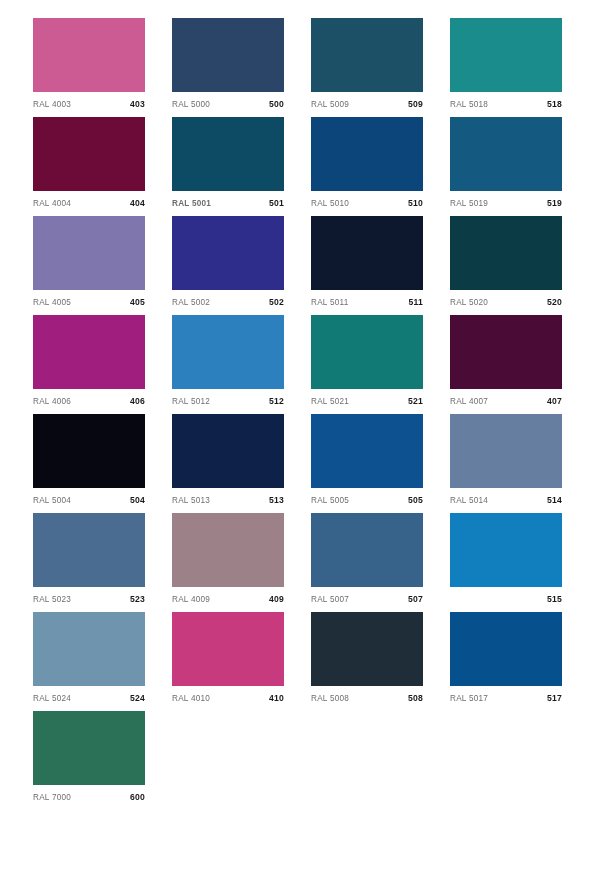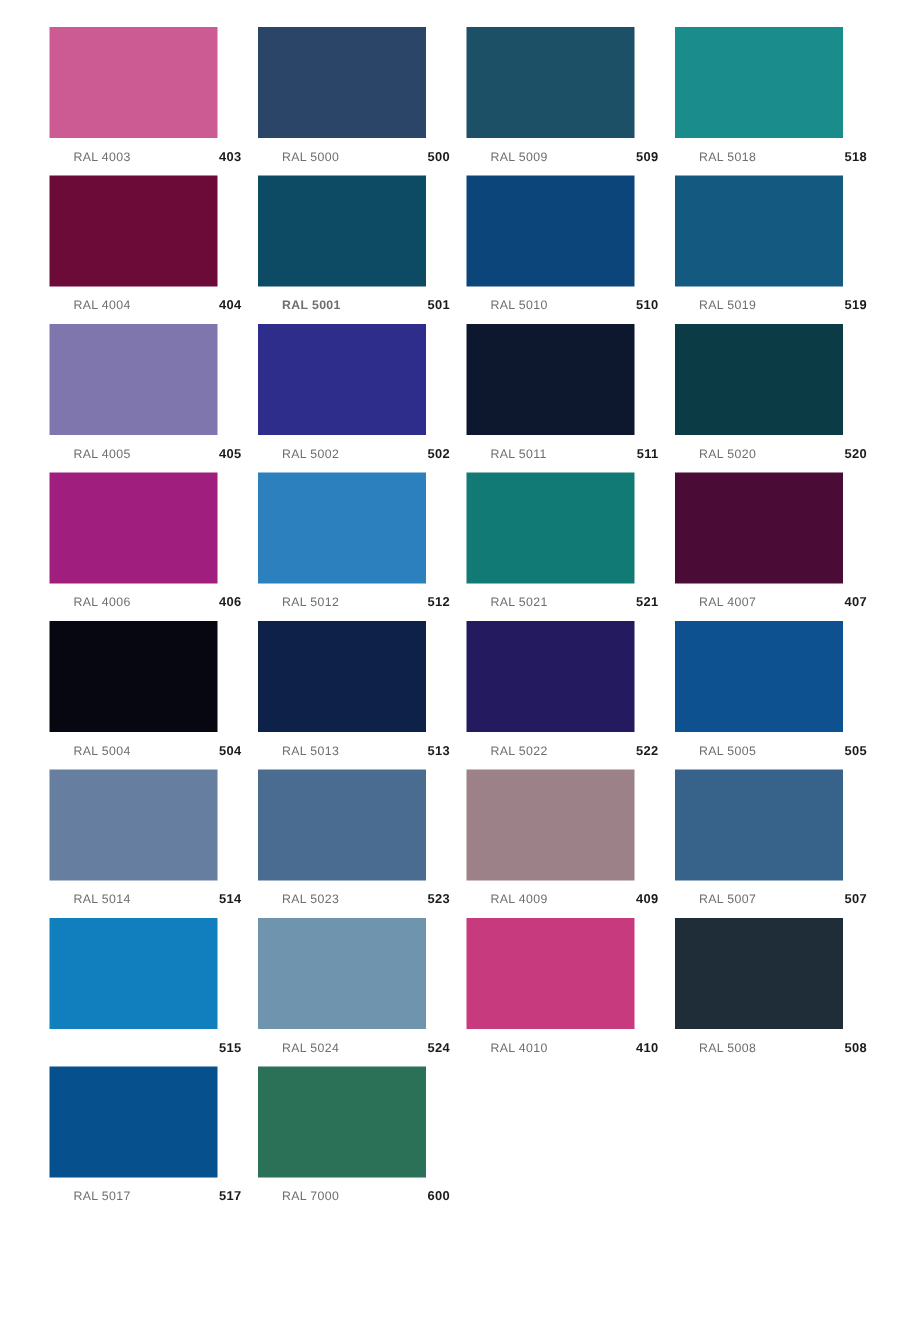--- a/index.html
+++ b/index.html
@@ -34,21 +34,21 @@
     height: 74px;
     position: relative;
   }
   .swatch-chip {
     width: 112px;
     height: 74px;
     display: block;
   }
   .swatch-caption {
     position: absolute;
-    left: 16px;
+    left: 0;
     top: 78px;
     width: 112px;
     height: 16px;
     display: flex;
     align-items: center;
     justify-content: space-between;
     white-space: nowrap;
     text-align: right;
   }
   .swatch-name {
@@ -189,27 +189,20 @@
         </div>
       </div>
       <div class="swatch-cell">
         <div class="swatch-chip" style="background: rgb(13, 33, 73);"></div>
         <div class="swatch-caption">
           <span class="swatch-name" style="color: rgb(110, 110, 110);">RAL 5013</span>
           <span class="swatch-code" style="color: rgb(26, 26, 26);">513</span>
         </div>
       </div>
       <div class="swatch-cell">
-        <div class="swatch-chip" style="background: rgb(36, 26, 96);"></div>
-        <div class="swatch-caption">
-          <span class="swatch-name" style="color: rgb(110, 110, 110);">RAL 5022</span>
-          <span class="swatch-code" style="color: rgb(26, 26, 26);">522</span>
-        </div>
-      </div>
-      <div class="swatch-cell">
         <div class="swatch-chip" style="background: rgb(13, 81, 144);"></div>
         <div class="swatch-caption">
           <span class="swatch-name" style="color: rgb(110, 110, 110);">RAL 5005</span>
           <span class="swatch-code" style="color: rgb(26, 26, 26);">505</span>
         </div>
       </div>
       <div class="swatch-cell">
         <div class="swatch-chip" style="background: rgb(102, 126, 160);"></div>
         <div class="swatch-caption">
           <span class="swatch-name" style="color: rgb(110, 110, 110);">RAL 5014</span>

